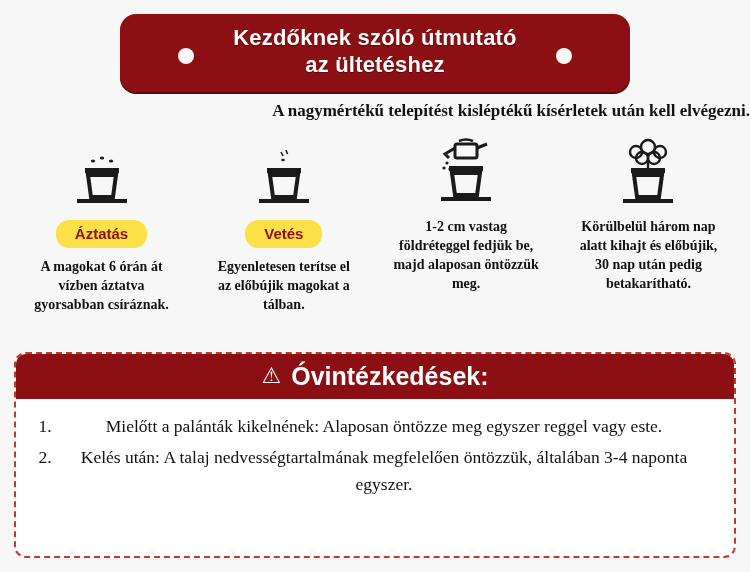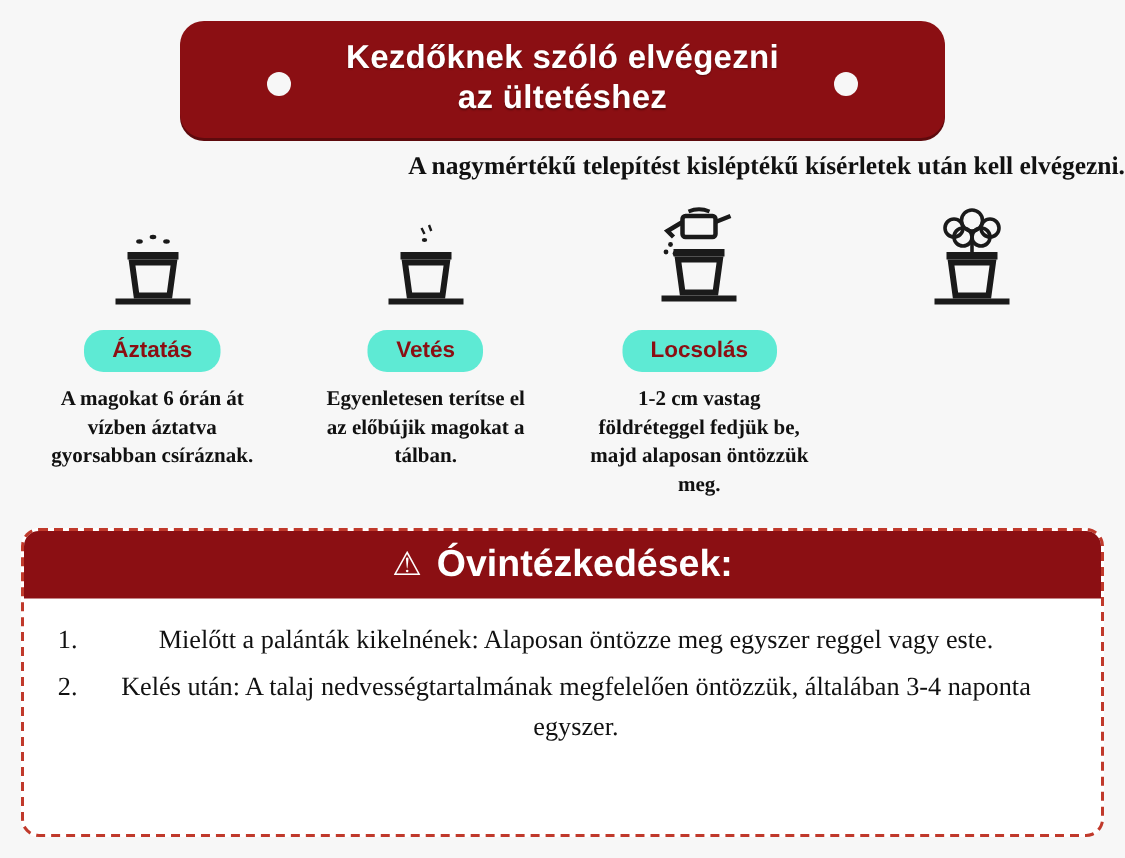--- a/index.html
+++ b/index.html
@@ -59,21 +59,21 @@
   .step{
     width:175px;
     text-align:center;
   }
   .step-icon{
     height:68px;
     display:flex;align-items:flex-end;justify-content:center;
   }
   .pill{
     display:inline-block;
-    background:#5eead4;
+    background:#fde047;
     color:#8b0f13;
     font-family:"Liberation Sans", sans-serif;
     font-weight:bold;
     font-size:15px;
     padding:5px 19px 6px 19px;
     border-radius:13px;
     margin-top:12px;
   }
   .step-text{
     margin-top:9px;
@@ -125,21 +125,21 @@
   ol.warn-list li{margin-bottom:4px;}
 </style>
 </head>
 <body>
 
 <div class="banner-wrap">
   <div class="banner"></div>
   <div class="banner-hole hole-left"></div>
   <div class="banner-hole hole-right"></div>
   <div class="banner-title">
-    <span>Kezdőknek szóló elvégezni</span>
+    <span>Kezdőknek szóló útmutató</span>
     <span class="l2">az ültetéshez</span>
   </div>
 </div>
 
 <div class="subtitle">A nagymértékű telepítést kisléptékű kísérletek után kell elvégezni.</div>
 
 <div class="steps">
 
   <div class="step">
     <div class="step-icon">
@@ -186,21 +186,20 @@
 
         <circle cx="24" cy="25" r="1.6" fill="#1a1a1a"></circle>
         <circle cx="21" cy="30" r="1.6" fill="#1a1a1a"></circle>
         <circle cx="27" cy="31" r="1.6" fill="#1a1a1a"></circle>
 
         <rect x="26" y="28" width="34" height="5" fill="#1a1a1a"></rect>
         <path d="M29 35 L57 35 L54 57 L32 57 Z" fill="none" stroke="#1a1a1a" stroke-width="4"></path>
         <rect x="18" y="59" width="50" height="4" fill="#1a1a1a"></rect>
       </svg>
     </div>
-    <div class="pill">Locsolás</div>
     <div class="step-text">1-2 cm vastag földréteggel fedjük be, majd alaposan öntözzük meg.</div>
   </div>
 
   <div class="step">
     <div class="step-icon">
       <svg width="86" height="70" viewBox="0 0 86 70">
 
         <g fill="none" stroke="#1a1a1a" stroke-width="2.4">
           <circle cx="31" cy="14" r="6"></circle>
           <circle cx="43" cy="9" r="7"></circle>
@@ -208,20 +207,21 @@
           <circle cx="37" cy="20" r="6"></circle>
           <circle cx="49" cy="20" r="6"></circle>
         </g>
         <path d="M43 24 L43 32" stroke="#1a1a1a" stroke-width="2.4"></path>
 
         <rect x="26" y="30" width="34" height="5" fill="#1a1a1a"></rect>
         <path d="M29 37 L57 37 L54 59 L32 59 Z" fill="none" stroke="#1a1a1a" stroke-width="4"></path>
         <rect x="18" y="61" width="50" height="4" fill="#1a1a1a"></rect>
       </svg>
     </div>
+    <div class="step-text">Körülbelül három nap alatt kihajt és előbújik, 30 nap után pedig betakarítható.</div>
   </div>
 
 </div>
 
 <div class="warn-box">
   <div class="warn-head">
     <span class="wicon">⚠</span>
     <span class="wtitle">Óvintézkedések:</span>
   </div>
   <ol class="warn-list">

